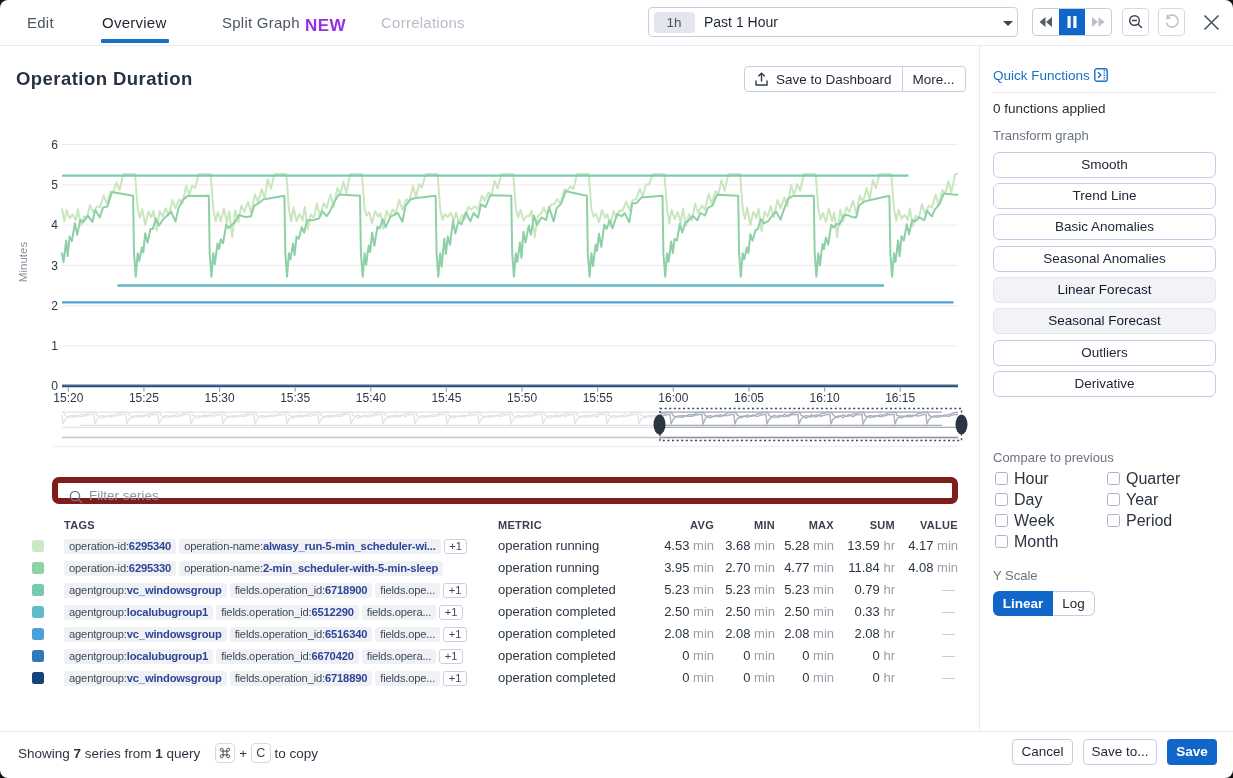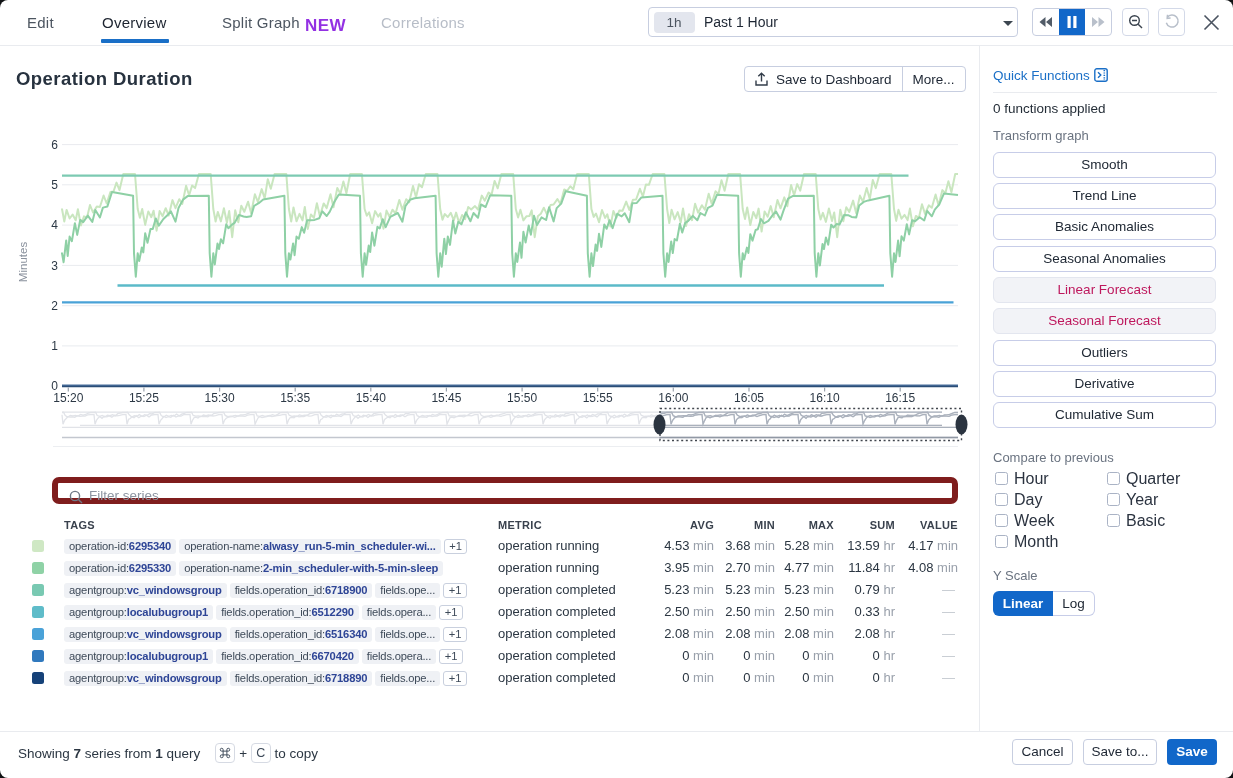--- a/index.html
+++ b/index.html
@@ -42,21 +42,21 @@
 .kbd{display:inline-flex;align-items:center;justify-content:center;border:1px solid #d6dae3;border-radius:4px;background:#fff;min-width:20px;height:20px;font-size:12.5px;color:#3e4a59;vertical-align:middle;padding:0 2px;margin-top:-2px}
 .btn{position:absolute;top:739px;height:26px;border:1px solid #c7cee0;border-radius:4px;background:#fff;font-size:13.5px;color:#1d2633;text-align:center;line-height:24px}
 .btnblue{position:absolute;top:739px;height:26px;border-radius:4px;background:#1167c9;font-size:13.5px;color:#fff;text-align:center;line-height:26px;font-weight:600}
 
 .sideline{position:absolute;left:979px;top:46px;width:1px;height:685px;background:#e9ebef}
 .qf{position:absolute;left:993px;top:68px;font-size:13.5px;color:#1a6fc7}
 .sdiv{position:absolute;left:993px;top:92px;width:224px;height:1px;background:#e9ebef}
 .applied{position:absolute;left:993px;top:101px;font-size:13.5px;color:#252e38}
 .slabel{position:absolute;left:993px;font-size:13px;color:#6a7380}
 .fbtn{position:absolute;left:993px;width:223px;height:26px;border:1px solid #c7cde8;border-radius:6px;background:#fff;font-size:13.5px;color:#202935;text-align:center;line-height:24px}
-.fbtn.dis{background:#f2f3f7;color:#be185d;border-color:#e3e6ef}
+.fbtn.dis{background:#f2f3f7;color:#0f172a;border-color:#e3e6ef}
 .cb{position:absolute;width:12.5px;height:12.5px;border:1.3px solid #aab3c5;border-radius:2.5px;background:#fff}
 .cblab{position:absolute;font-size:16px;color:#2b3340}
 .toggle{position:absolute;left:993px;top:591px;height:25px;display:flex;border-radius:10px}
 .tgl1{width:60px;background:#1167c9;color:#fff;font-size:13.5px;font-weight:600;text-align:center;line-height:25px;border-radius:6px 0 0 6px}
 .tgl2{width:42px;background:#fff;color:#202935;font-size:13.5px;text-align:center;line-height:23px;border:1px solid #c7cde8;border-left:none;border-radius:0 6px 6px 0}
 svg text{font-family:"Liberation Sans",sans-serif}
 </style></head><body>
 <div class="modal">
 
   <div class="tab" style="left:27px">Edit</div>
@@ -312,34 +312,33 @@
   <div class="applied">0 functions applied</div>
   <div class="slabel" style="top:128px">Transform graph</div>
   <div class="fbtn" style="top:152px">Smooth</div>
 <div class="fbtn" style="top:183px">Trend Line</div>
 <div class="fbtn" style="top:214px">Basic Anomalies</div>
 <div class="fbtn" style="top:246px">Seasonal Anomalies</div>
 <div class="fbtn dis" style="top:277px">Linear Forecast</div>
 <div class="fbtn" style="top:340px">Outliers</div>
 <div class="fbtn dis" style="top:308px">Seasonal Forecast</div>
 <div class="fbtn" style="top:371px">Derivative</div>
-<div class="fbtn" style="top:402px">Cumulative Sum</div>
 <div class="cb" style="left:995px;top:472px"></div>
 <div class="cblab" style="left:1014px;top:470px">Hour</div>
 <div class="cb" style="left:995px;top:493px"></div>
 <div class="cblab" style="left:1014px;top:491px">Day</div>
 <div class="cb" style="left:995px;top:514px"></div>
 <div class="cblab" style="left:1014px;top:512px">Week</div>
 <div class="cb" style="left:995px;top:535px"></div>
 <div class="cblab" style="left:1014px;top:533px">Month</div>
 <div class="cb" style="left:1107px;top:472px"></div>
 <div class="cblab" style="left:1126px;top:470px">Quarter</div>
 <div class="cb" style="left:1107px;top:493px"></div>
 <div class="cblab" style="left:1126px;top:491px">Year</div>
 <div class="cb" style="left:1107px;top:514px"></div>
-<div class="cblab" style="left:1126px;top:512px">Basic</div>
+<div class="cblab" style="left:1126px;top:512px">Period</div>
   <div class="slabel" style="top:450px">Compare to previous</div>
   <div class="slabel" style="top:568px">Y Scale</div>
   <div class="toggle">
       <div class="tgl1">Linear</div>
       <div class="tgl2">Log</div>
     </div>
 </div>
 
 </body></html>

